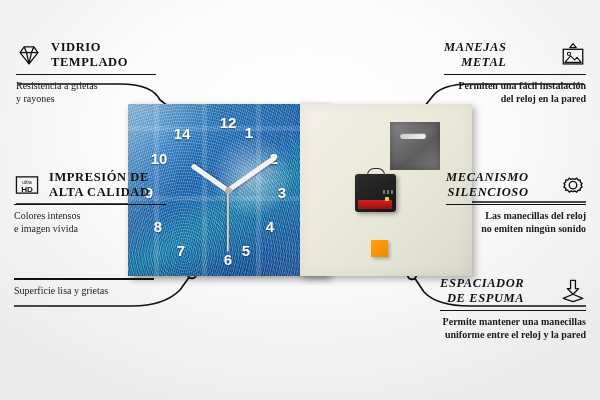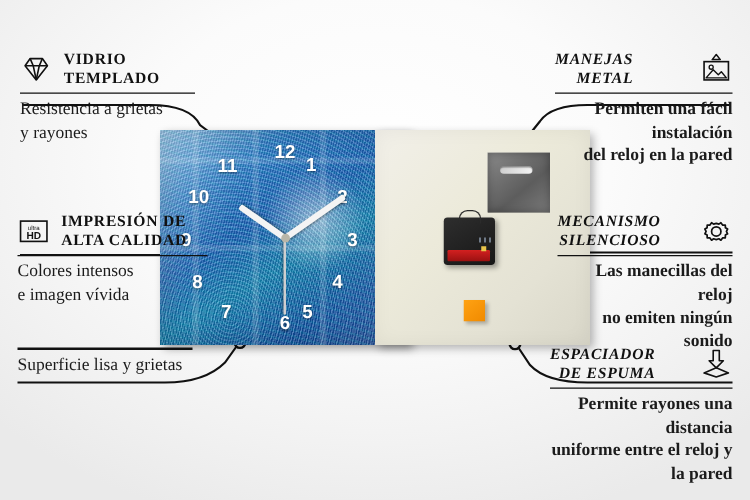--- a/index.html
+++ b/index.html
@@ -100,21 +100,21 @@
   .feat.right .hd{justify-content:space-between;font-style:italic;}
   .title{
     font-family:"Liberation Serif", serif;font-weight:bold;
     font-size:12.5px;letter-spacing:.6px;color:#111;line-height:1.18;
     text-transform:uppercase;white-space:pre-line;
   }
   .feat.left .title{text-align:left;}
   .feat.right .title{text-align:right;}
   .rule{height:1.6px;background:#111;margin:4px 0 4px;}
   .sub{
-    font-family:"Liberation Serif", serif;font-size:14px;color:#1b1b1b;
+    font-family:"Liberation Serif", serif;font-size:10px;color:#1b1b1b;
     line-height:1.32;white-space:pre-line;
   }
   .feat.right .sub{text-align:right;font-weight:bold;}
   .ic{width:26px;height:26px;flex:0 0 26px;display:block;}
 </style>
 </head>
 <body>
 
 <div id="stage">
 
@@ -152,21 +152,21 @@
       <div class="num" style="left:121px;top:28px">1</div>
       <div class="num" style="left:146px;top:54px">2</div>
       <div class="num" style="left:154px;top:88px">3</div>
       <div class="num" style="left:142px;top:122px">4</div>
       <div class="num" style="left:118px;top:146px">5</div>
       <div class="num" style="left:50%;top:155px">6</div>
       <div class="num" style="left:53px;top:146px">7</div>
       <div class="num" style="left:30px;top:122px">8</div>
       <div class="num" style="left:21px;top:88px">9</div>
       <div class="num" style="left:31px;top:54px">10</div>
-      <div class="num" style="left:54px;top:29px">11</div>
+      <div class="num" style="left:54px;top:29px">14</div>
 
       <div class="hand sec" style="transform:rotate(90deg)"></div>
       <div class="hand hour" style="transform:rotate(215deg)"></div>
       <div class="hand min" style="transform:rotate(-35deg)"></div>
       <div class="cap"></div>
     </div>
 
     <div class="back">
       <div class="hanger">
         <div class="slot"></div>
@@ -258,17 +258,17 @@
       <div class="title">ESPACIADOR
 DE ESPUMA</div>
       <svg class="ic" viewBox="0 0 32 32">
         <g fill="none" stroke="#111" stroke-width="1.6" stroke-linejoin="round">
           <path d="M13 3 H19 V13 H23 L16 20 L9 13 H13 Z"></path>
           <path d="M16 20 L28 25 L16 29 L4 25 Z"></path>
         </g>
       </svg>
     </div>
     <div class="rule"></div>
-    <div class="sub">Permite rayones una distancia
+    <div class="sub">Permite mantener una manecillas
 uniforme entre el reloj y la pared</div>
   </div>
 
 </div>
 
 </body></html>

